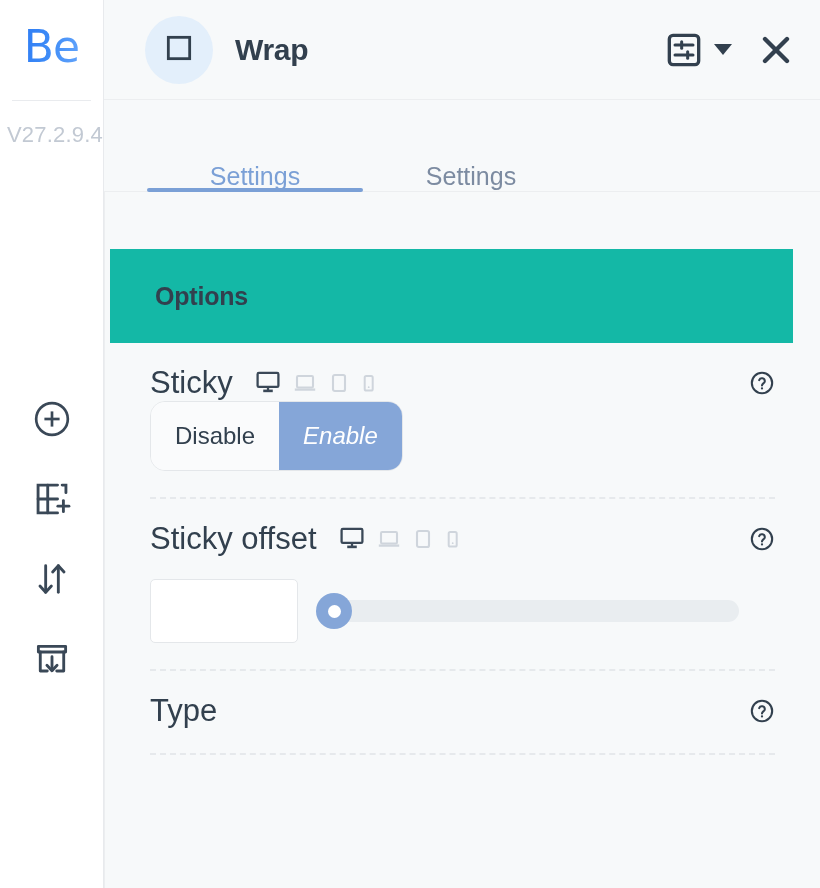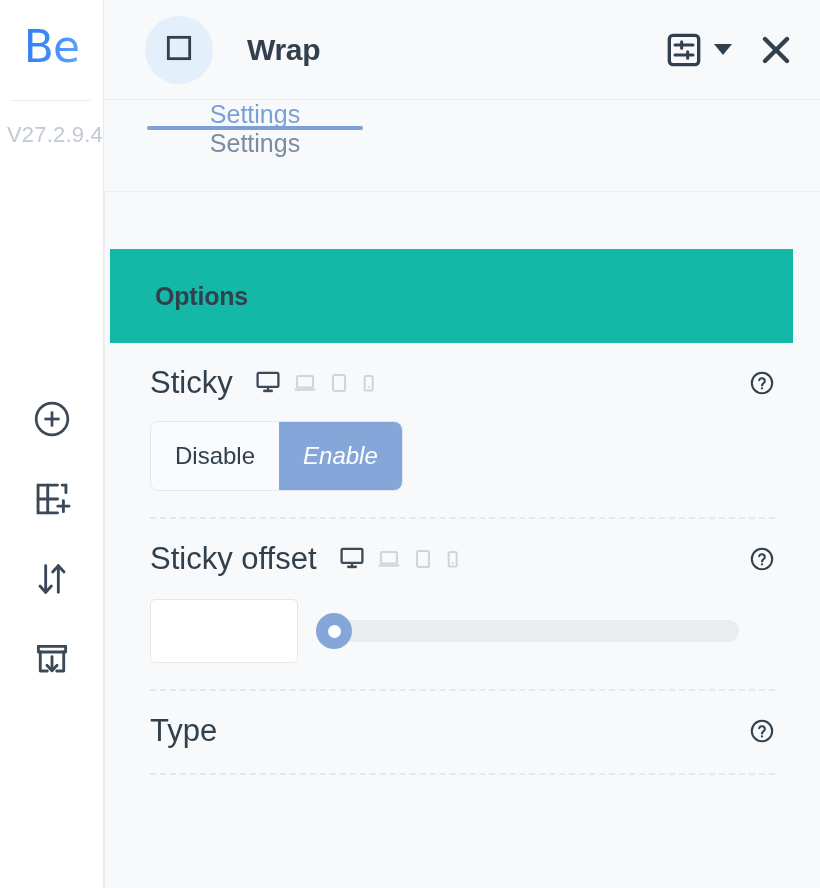--- a/index.html
+++ b/index.html
@@ -104,21 +104,21 @@
     width: 68px;
     height: 68px;
     min-width: 68px;
     border-radius: 50%;
     background: #e3effb;
     display: flex;
     align-items: center;
     justify-content: center;
   }
   .panel-title {
-    margin-left: 34px;
+    margin-left: 22px;
     font-size: 30px;
     font-weight: 700;
     color: #32404e;
     letter-spacing: -0.3px;
   }
   .header-actions {
     margin-left: auto;
     display: flex;
     align-items: center;
     gap: 10px;
@@ -137,25 +137,24 @@
     border-top: 11px solid #32404e;
     cursor: pointer;
     margin-right: 14px;
   }
 
   
   .tabs {
     height: 92px;
     min-height: 92px;
     display: flex;
-    align-items: flex-start;
+    align-items: flex-end;
     padding-left: 43px;
     border-bottom: 1px solid #eceef0;
     background: #f7f9fa;
-    flex-direction: column;
   }
   .tab {
     display: flex;
     align-items: center;
     justify-content: center;
     padding: 0 28px;
     min-width: 216px;
     font-size: 25px;
     color: #7c8ba1;
     cursor: pointer;
@@ -217,22 +216,21 @@
   .device { cursor: pointer; display: flex; align-items: flex-end; }
   .help {
     margin-left: auto;
     cursor: pointer;
     display: flex;
     align-items: center;
   }
 
   .seg {
     display: inline-flex;
-    margin-top: 20px;
-    border-radius: 9px;
+    border-radius: 15px;
     overflow: hidden;
     border: 1px solid #e4e7ea;
     background: #fafbfc;
     align-items: center;
   }
   .seg-item {
     padding: 0 24px;
     height: 68px;
     display: flex;
     align-items: center;

